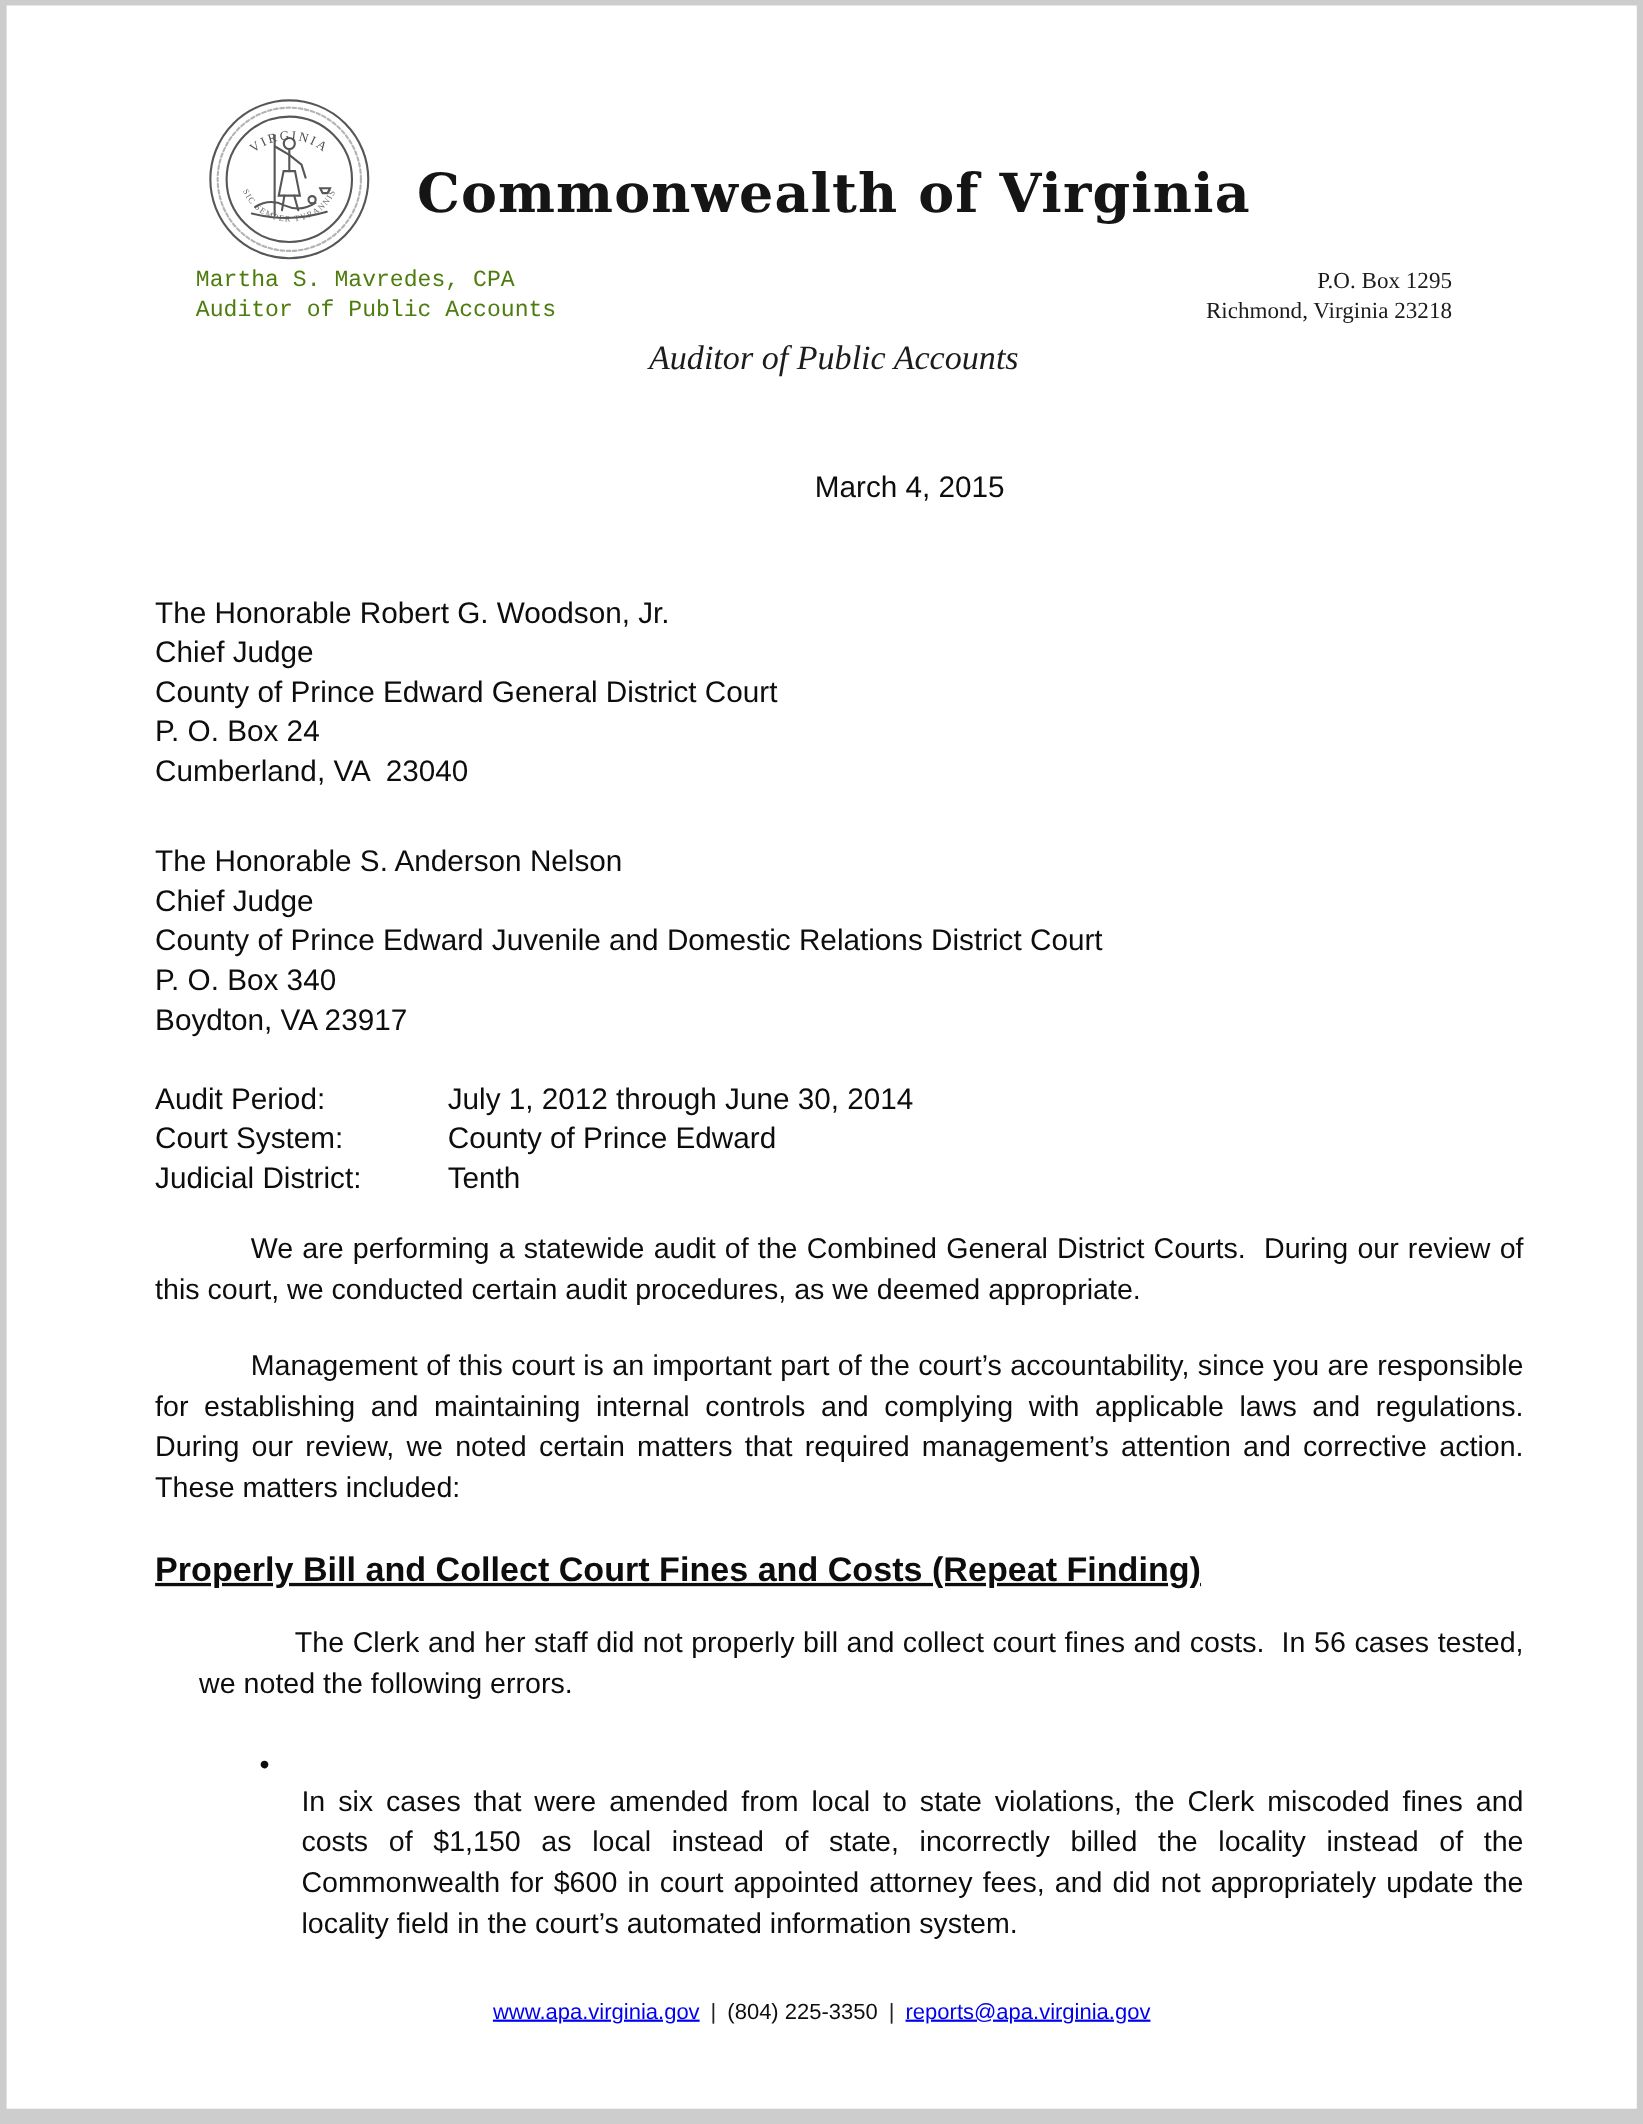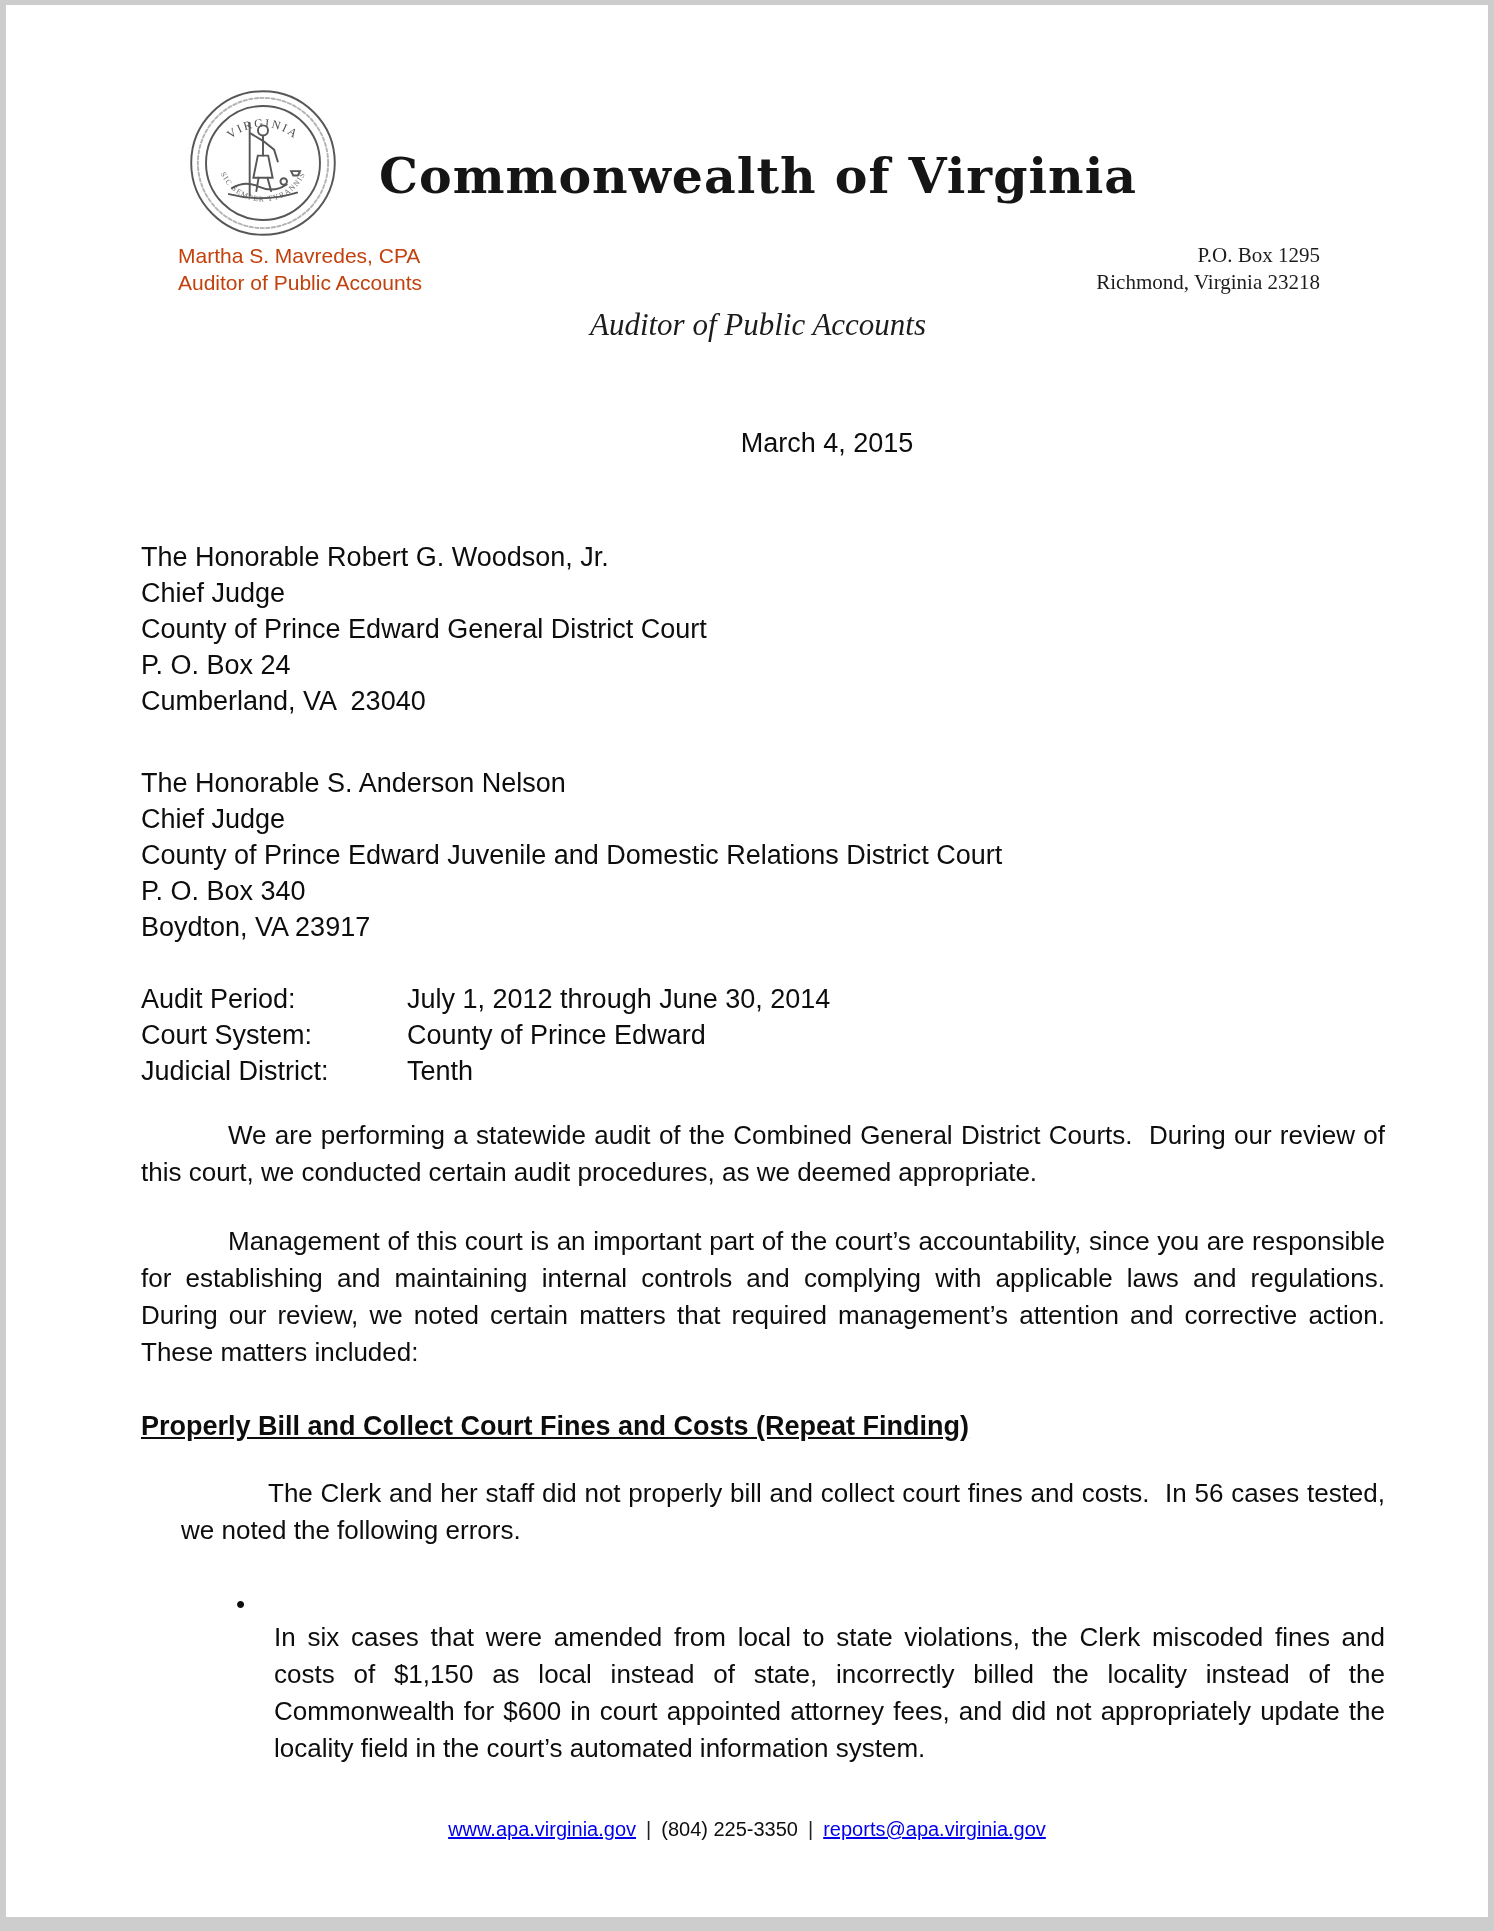--- a/index.html
+++ b/index.html
@@ -15,42 +15,42 @@
   .lh-title {
     position:absolute; left:0; top:142px; width:100%; text-align:center; padding-left:22px;
     font-family:"DejaVu Serif", serif; font-weight:bold; font-size:49px; letter-spacing:1px; color:#151515;
   }
   .lh-subtitle {
     position:absolute; left:0; top:302px; width:100%; text-align:center; padding-left:22px;
     font-family:"Liberation Serif", serif; font-style:italic; font-size:31px; color:#1c1c1c;
   }
   .lh-left {
     position:absolute; left:172px; top:237px;
-    font-family:Liberation Sans, sans-serif; font-size:21px; line-height:27px; color:#c2410c;
+    font-family:Liberation Mono, monospace; font-size:21px; line-height:27px; color:#4d7c0f;
   }
   .lh-right {
     position:absolute; right:168px; top:237px; text-align:right;
     font-family:"Liberation Serif", serif; font-size:21px; line-height:27px; color:#1c1c1c;
   }
   .line { display:block; white-space:pre-wrap; }
 
   
   .letter-body { position:absolute; left:135px; top:420px; width:1244px; font-size:26px; line-height:36px; color:#0d0d0d; }
   .date-line { text-align:center; padding-left:128px; font-size:27px; line-height:36px; }
   .addr-block-1 { margin-top:78px; font-size:27px; }
   .addr-block-2 { margin-top:46px; font-size:27px; }
   .audit-block { margin-top:36px; font-size:27px; }
   .audit-row { display:grid; grid-template-columns:266px 1fr; }
   .para { white-space:pre-wrap; text-align:justify; line-height:37px; }
   .para.indent { text-indent:87px; }
   .p1 { margin-top:28px; }
   .p2 { margin-top:32px; }
   .finding-heading {
     margin-top:37px; font-weight:bold; text-decoration:underline;
-    font-size:27px; line-height:37px; white-space:pre-wrap;
+    font-size:31px; line-height:37px; white-space:pre-wrap;
   }
   .p3 { margin-top:30px;margin-left:40px; }
   .bullet-row { margin-top:37px; display:flex; }
   .bullet-glyph { width:38px; margin-left:95px; flex:0 0 auto; line-height:37px; }
   .bullet-text { flex:1 1 auto;margin-top:33px; }
 
   
   .footer {
     position:absolute; left:0; top:1804px; width:100%; text-align:center;
     font-size:20px; line-height:40px; color:#0d0d0d;

